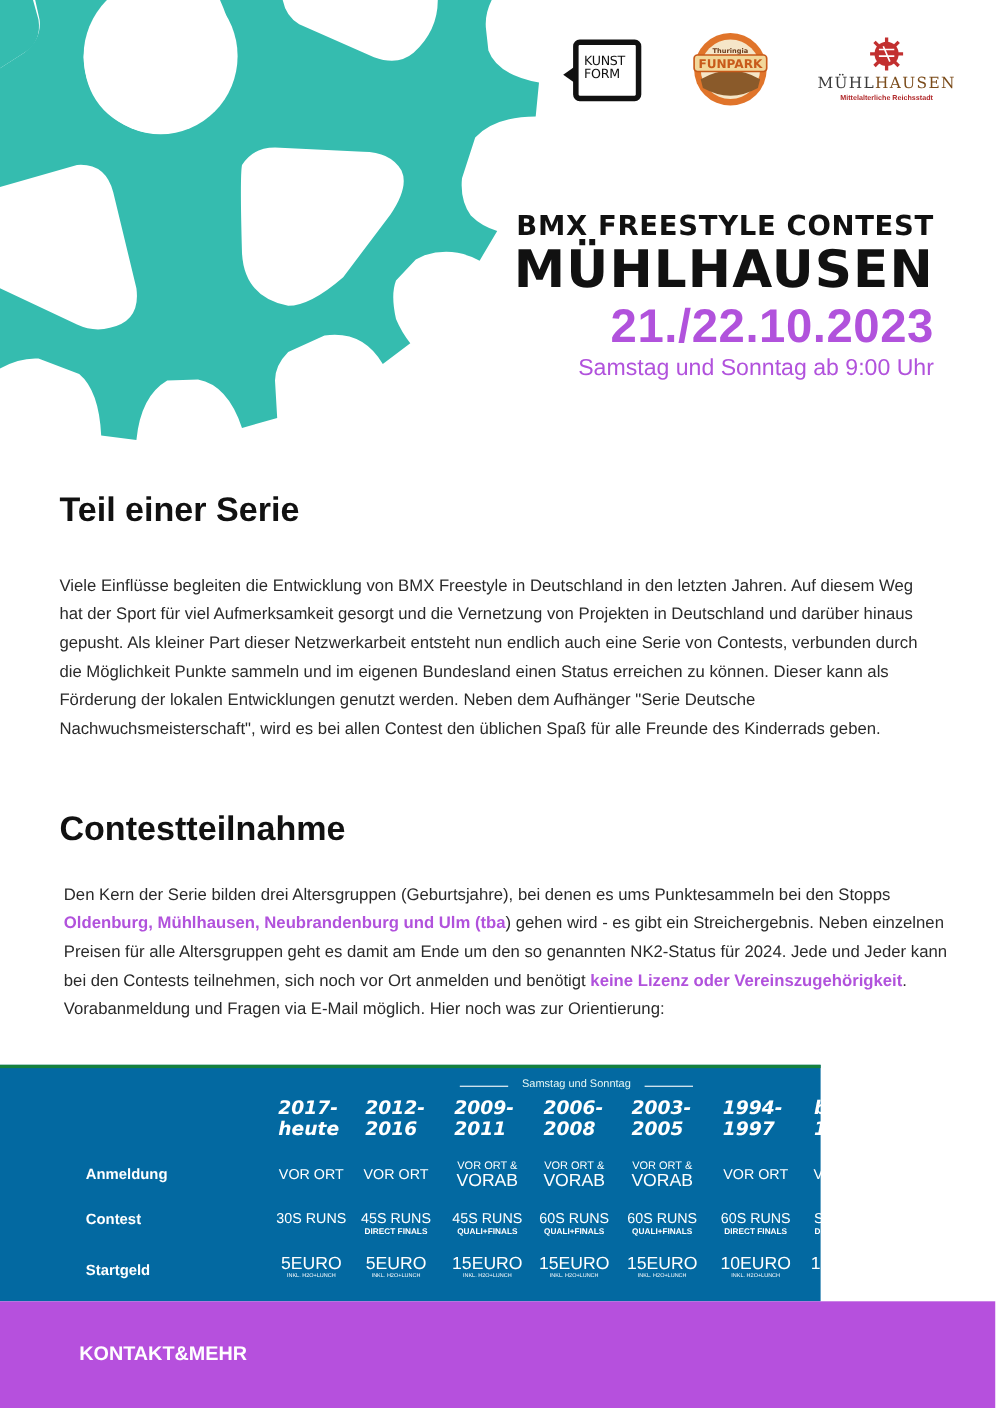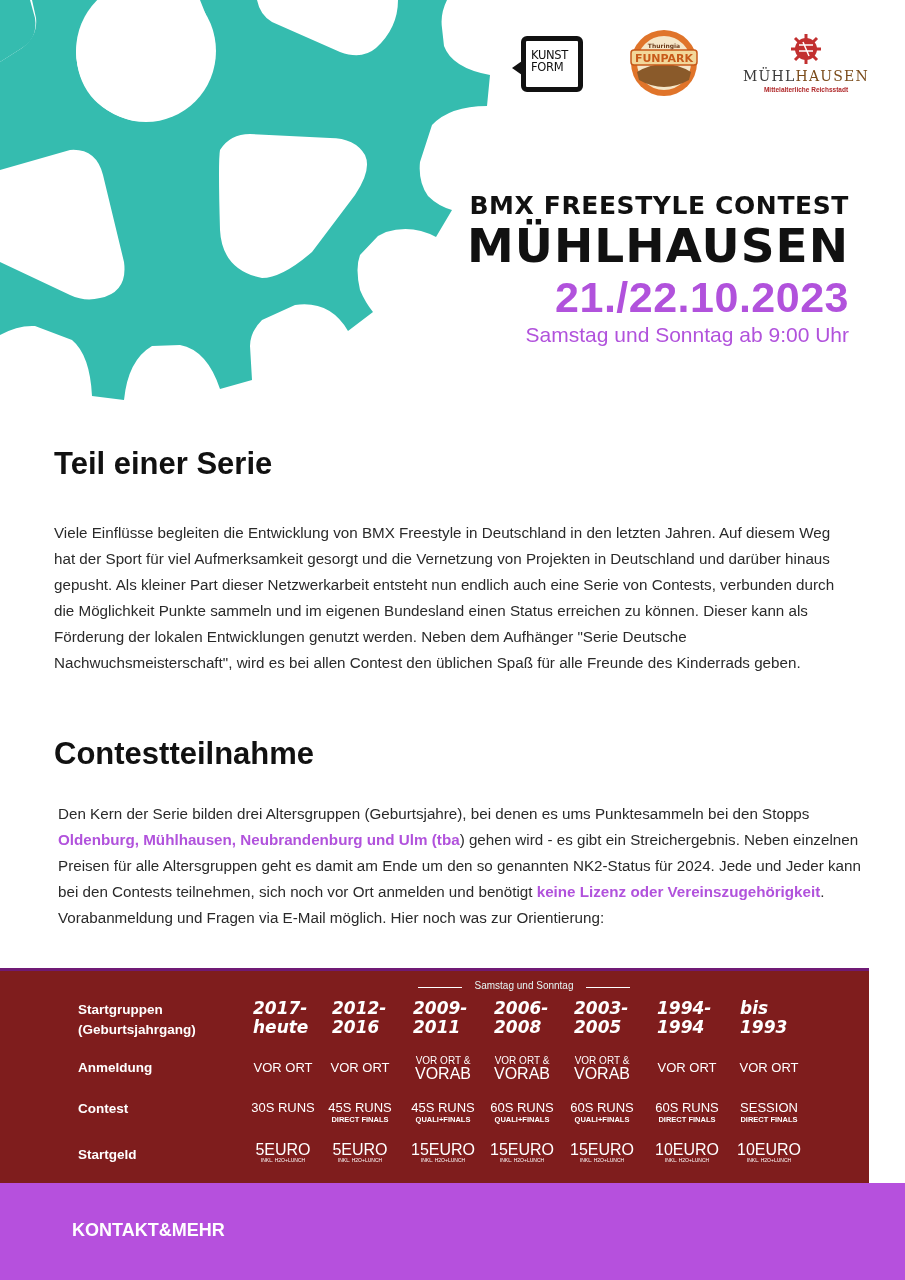--- a/index.html
+++ b/index.html
@@ -30,21 +30,21 @@
 
   .section-title { position: absolute; left: 54px; font-family: "Liberation Sans", sans-serif; font-weight: bold; font-size: 31px; color: #111; }
   .title-serie { top: 446px; }
   .title-contest { top: 736px; }
 
   .para { position: absolute; left: 54px; width: 800px; font-family: "Liberation Sans", sans-serif; font-size: 15.2px; line-height: 26px; color: #2a2a2a; }
   .para-serie { top: 520px; }
   .para-contest { top: 801px; left: 58px; width: 820px; }
   .hl { color: #b152dc; font-weight: bold; }
 
-  .table-band { position: absolute; left: 0; top: 968px; width: 869px; height: 215px; background: #7f1d1d; border-top: 3px solid #701a75; }
+  .table-band { position: absolute; left: 0; top: 968px; width: 746px; height: 215px; background: #0369a1; border-top: 3px solid #15803d; }
   .weekend-label { position: absolute; top: 9px; left: 418px; width: 212px; text-align: center; font-size: 10px; color: #e6f7f5; }
   .weekend-label::before, .weekend-label::after { content: ""; position: absolute; top: 7px; width: 44px; height: 1px; background: #ffffff; }
   .weekend-label::before { left: 0; }
   .weekend-label::after { right: 0; }
 
   .row-label { position: absolute; left: 78px; color: #ffffff; font-weight: bold; font-size: 13.5px; line-height: 20px; }
   .cell { position: absolute; color: #ffffff; text-align: center; width: 72px; }
   .cell-age { font-family: "DejaVu Sans", sans-serif; font-weight: bold; font-style: italic; font-size: 17px; line-height: 19px; text-align: left; }
   .cell-reg { font-size: 13px; line-height: 14px; }
   .cell-reg .small { font-size: 10px; line-height: 11px; display: block; }
@@ -115,24 +115,20 @@
 
 <h2 class="section-title title-serie">Teil einer Serie</h2>
 <p class="para para-serie">Viele Einflüsse begleiten die Entwicklung von BMX Freestyle in Deutschland in den letzten Jahren. Auf diesem Weg hat der Sport für viel Aufmerksamkeit gesorgt und die Vernetzung von Projekten in Deutschland und darüber hinaus gepusht. Als kleiner Part dieser Netzwerkarbeit entsteht nun endlich auch eine Serie von Contests, verbunden durch die Möglichkeit Punkte sammeln und im eigenen Bundesland einen Status erreichen zu können. Dieser kann als Förderung der lokalen Entwicklungen genutzt werden. Neben dem Aufhänger "Serie Deutsche Nachwuchsmeisterschaft", wird es bei allen Contest den üblichen Spaß für alle Freunde des Kinderrads geben.</p>
 
 <h2 class="section-title title-contest">Contestteilnahme</h2>
 <p class="para para-contest"><span>Den Kern der Serie bilden drei Altersgruppen (Geburtsjahre), bei denen es ums Punktesammeln bei den Stopps </span><span class="hl">Oldenburg, Mühlhausen, Neubrandenburg und Ulm (tba</span><span>) gehen wird - es gibt ein Streichergebnis. Neben einzelnen Preisen für alle Altersgruppen geht es damit am Ende um den so genannten NK2-Status für 2024. Jede und Jeder kann bei den Contests teilnehmen, sich noch vor Ort anmelden und benötigt </span><span class="hl">keine Lizenz oder Vereinszugehörigkeit</span><span>. Vorabanmeldung und Fragen via E-Mail möglich. Hier noch was zur Orientierung:</span></p>
 
 <div class="table-band">
   <div class="weekend-label">Samstag und Sonntag</div>
 
-  <div class="row-label" style="top:29px;">
-    <div>Startgruppen</div>
-    <div>(Geburtsjahrgang)</div>
-  </div>
   <div class="row-label" style="top:87px;">Anmeldung</div>
   <div class="row-label" style="top:128px;">Contest</div>
   <div class="row-label" style="top:174px;">Startgeld</div>
 
   <div id="table-cols">
       <div class="cell cell-age" style="left: 253px; top: 28px;">
         <div>2017-</div>
         <div>heute</div>
       </div>
       <div class="cell cell-reg" style="left: 247px; top: 90px;"><span>VOR ORT</span></div>
@@ -199,21 +195,21 @@
       <div class="cell cell-contest" style="left: 562px; width: 80px; top: 130px;">
         <span class="main">60S RUNS</span>
         <span class="sub">QUALI+FINALS</span>
       </div>
       <div class="cell cell-fee" style="left: 566px; top: 172px;">
         <span class="main">15EURO</span>
         <span class="sub">INKL. H2O+LUNCH</span>
       </div>
       <div class="cell cell-age" style="left: 657px; top: 28px;">
         <div>1994-</div>
-        <div>1994</div>
+        <div>1997</div>
       </div>
       <div class="cell cell-reg" style="left: 651px; top: 90px;"><span>VOR ORT</span></div>
       <div class="cell cell-contest" style="left: 647px; width: 80px; top: 130px;">
         <span class="main">60S RUNS</span>
         <span class="sub">DIRECT FINALS</span>
       </div>
       <div class="cell cell-fee" style="left: 651px; top: 172px;">
         <span class="main">10EURO</span>
         <span class="sub">INKL. H2O+LUNCH</span>
       </div>

